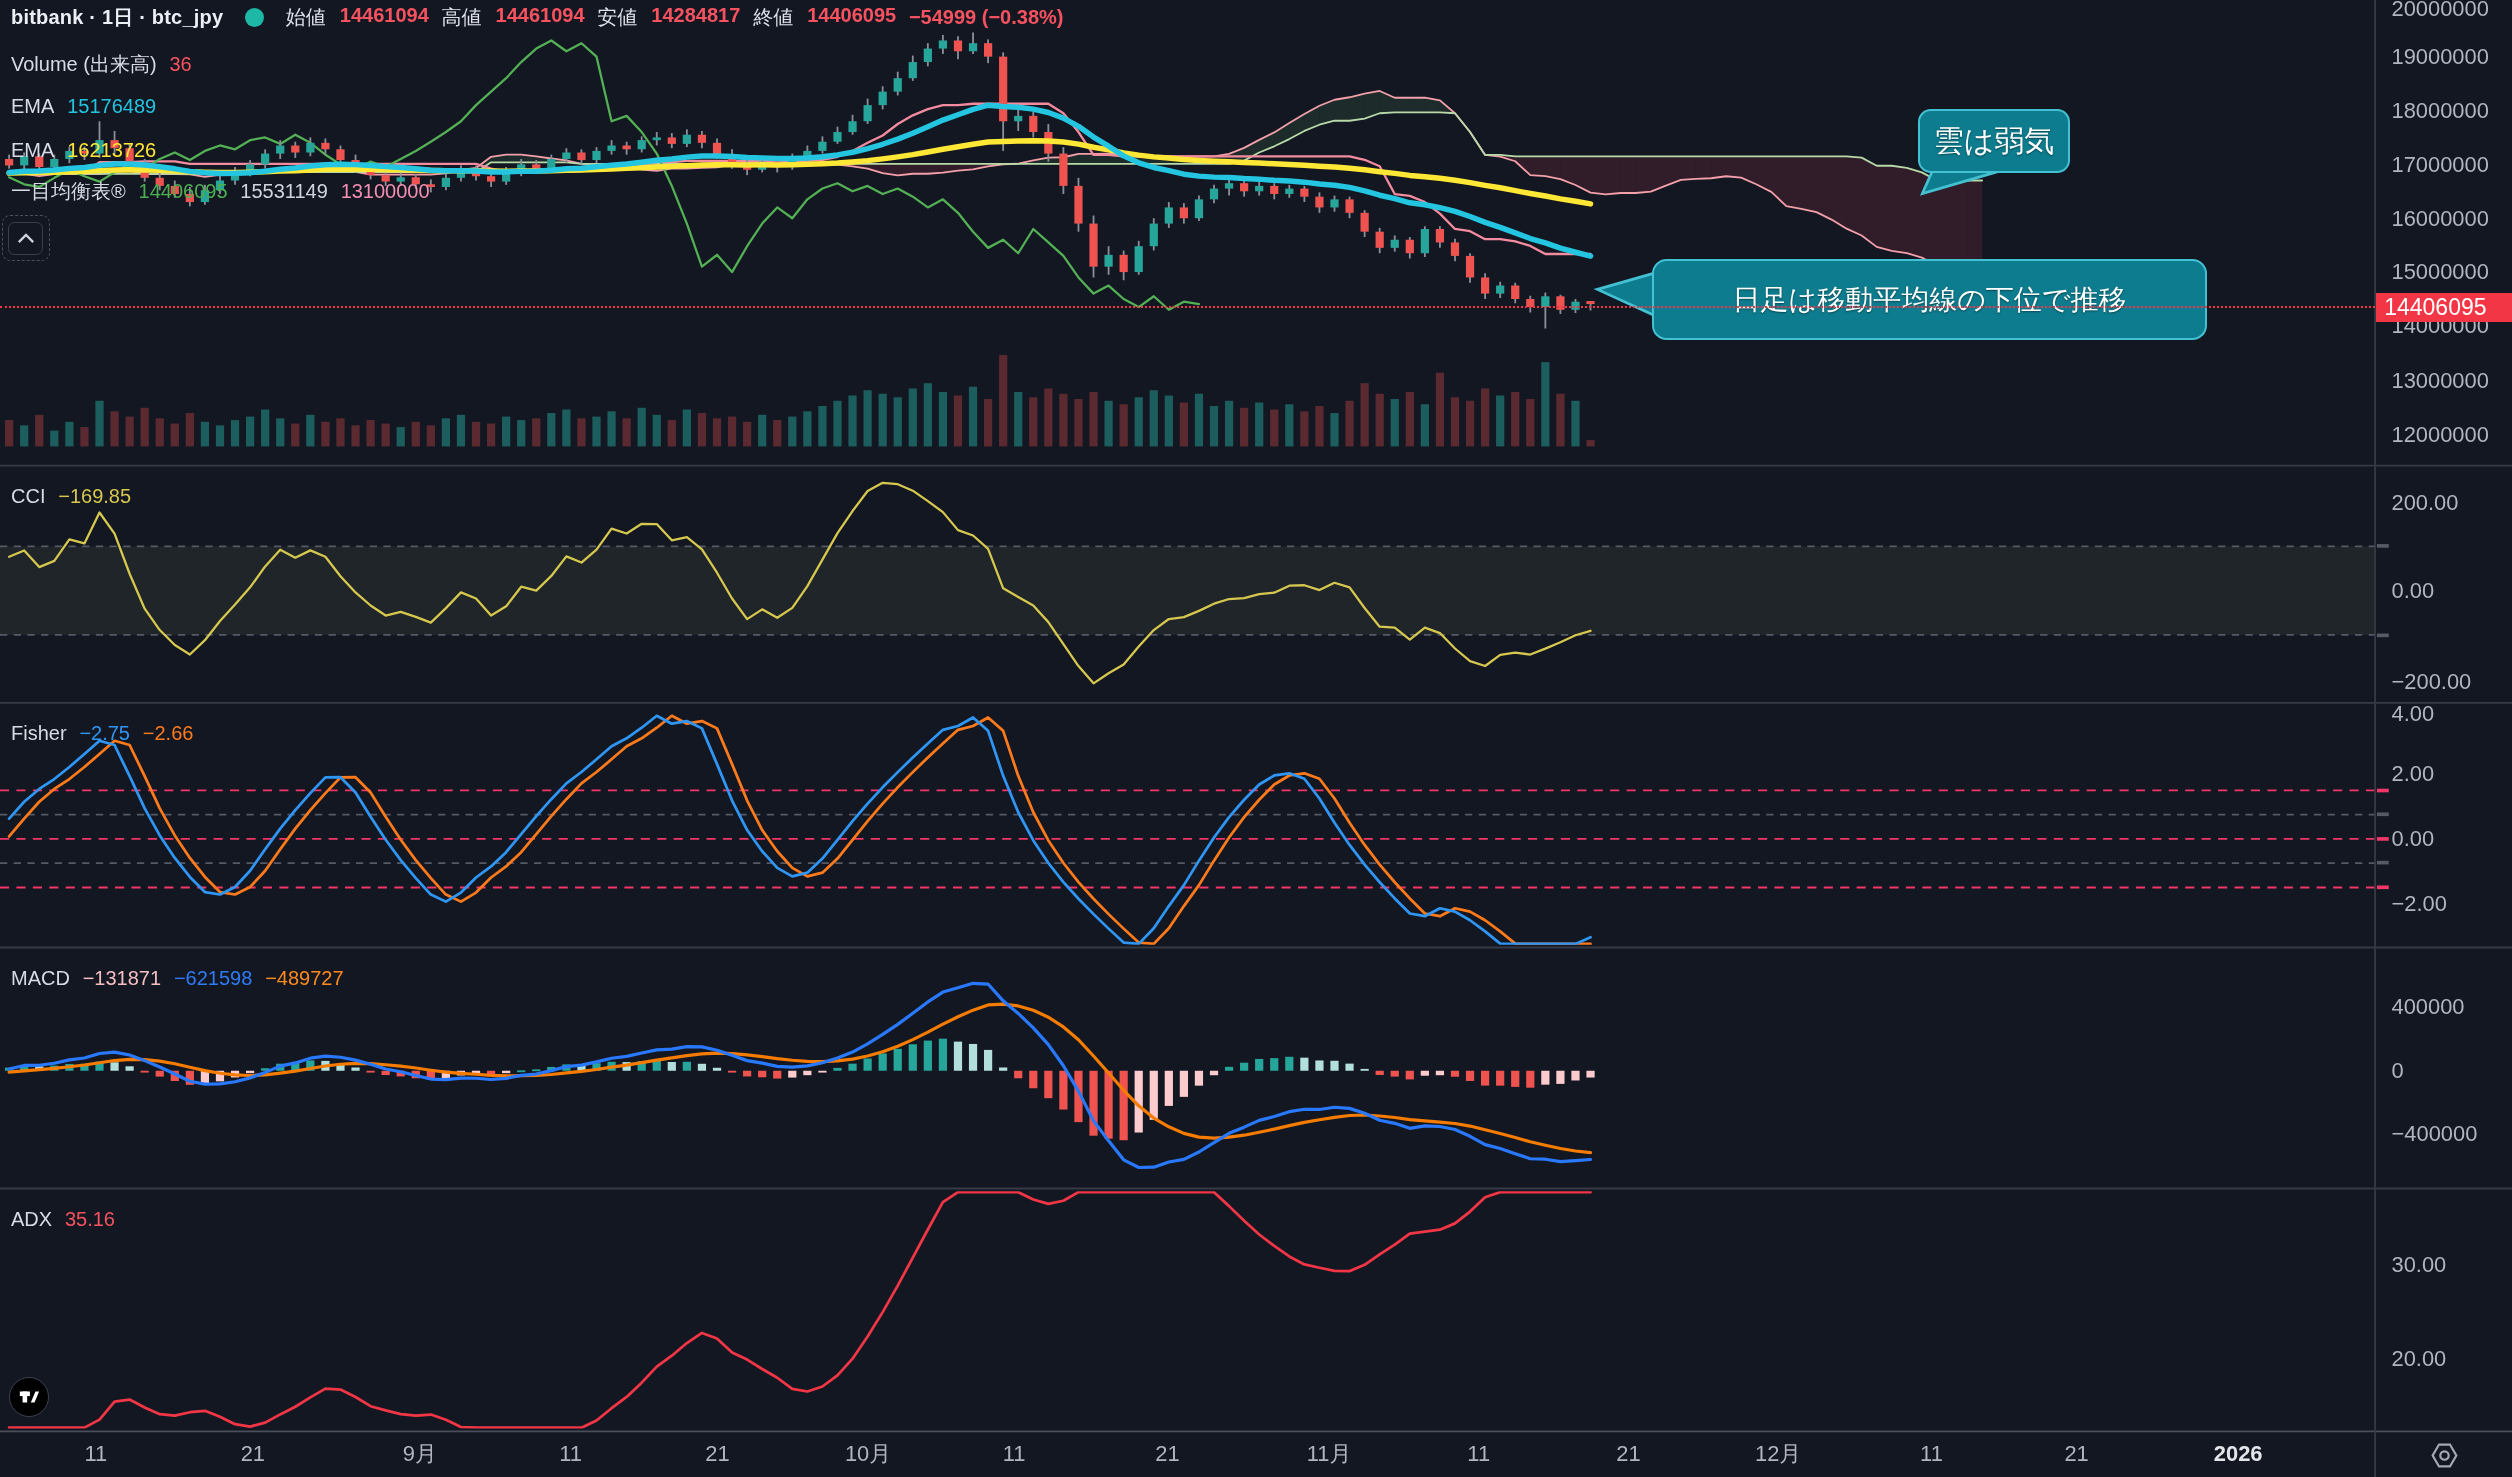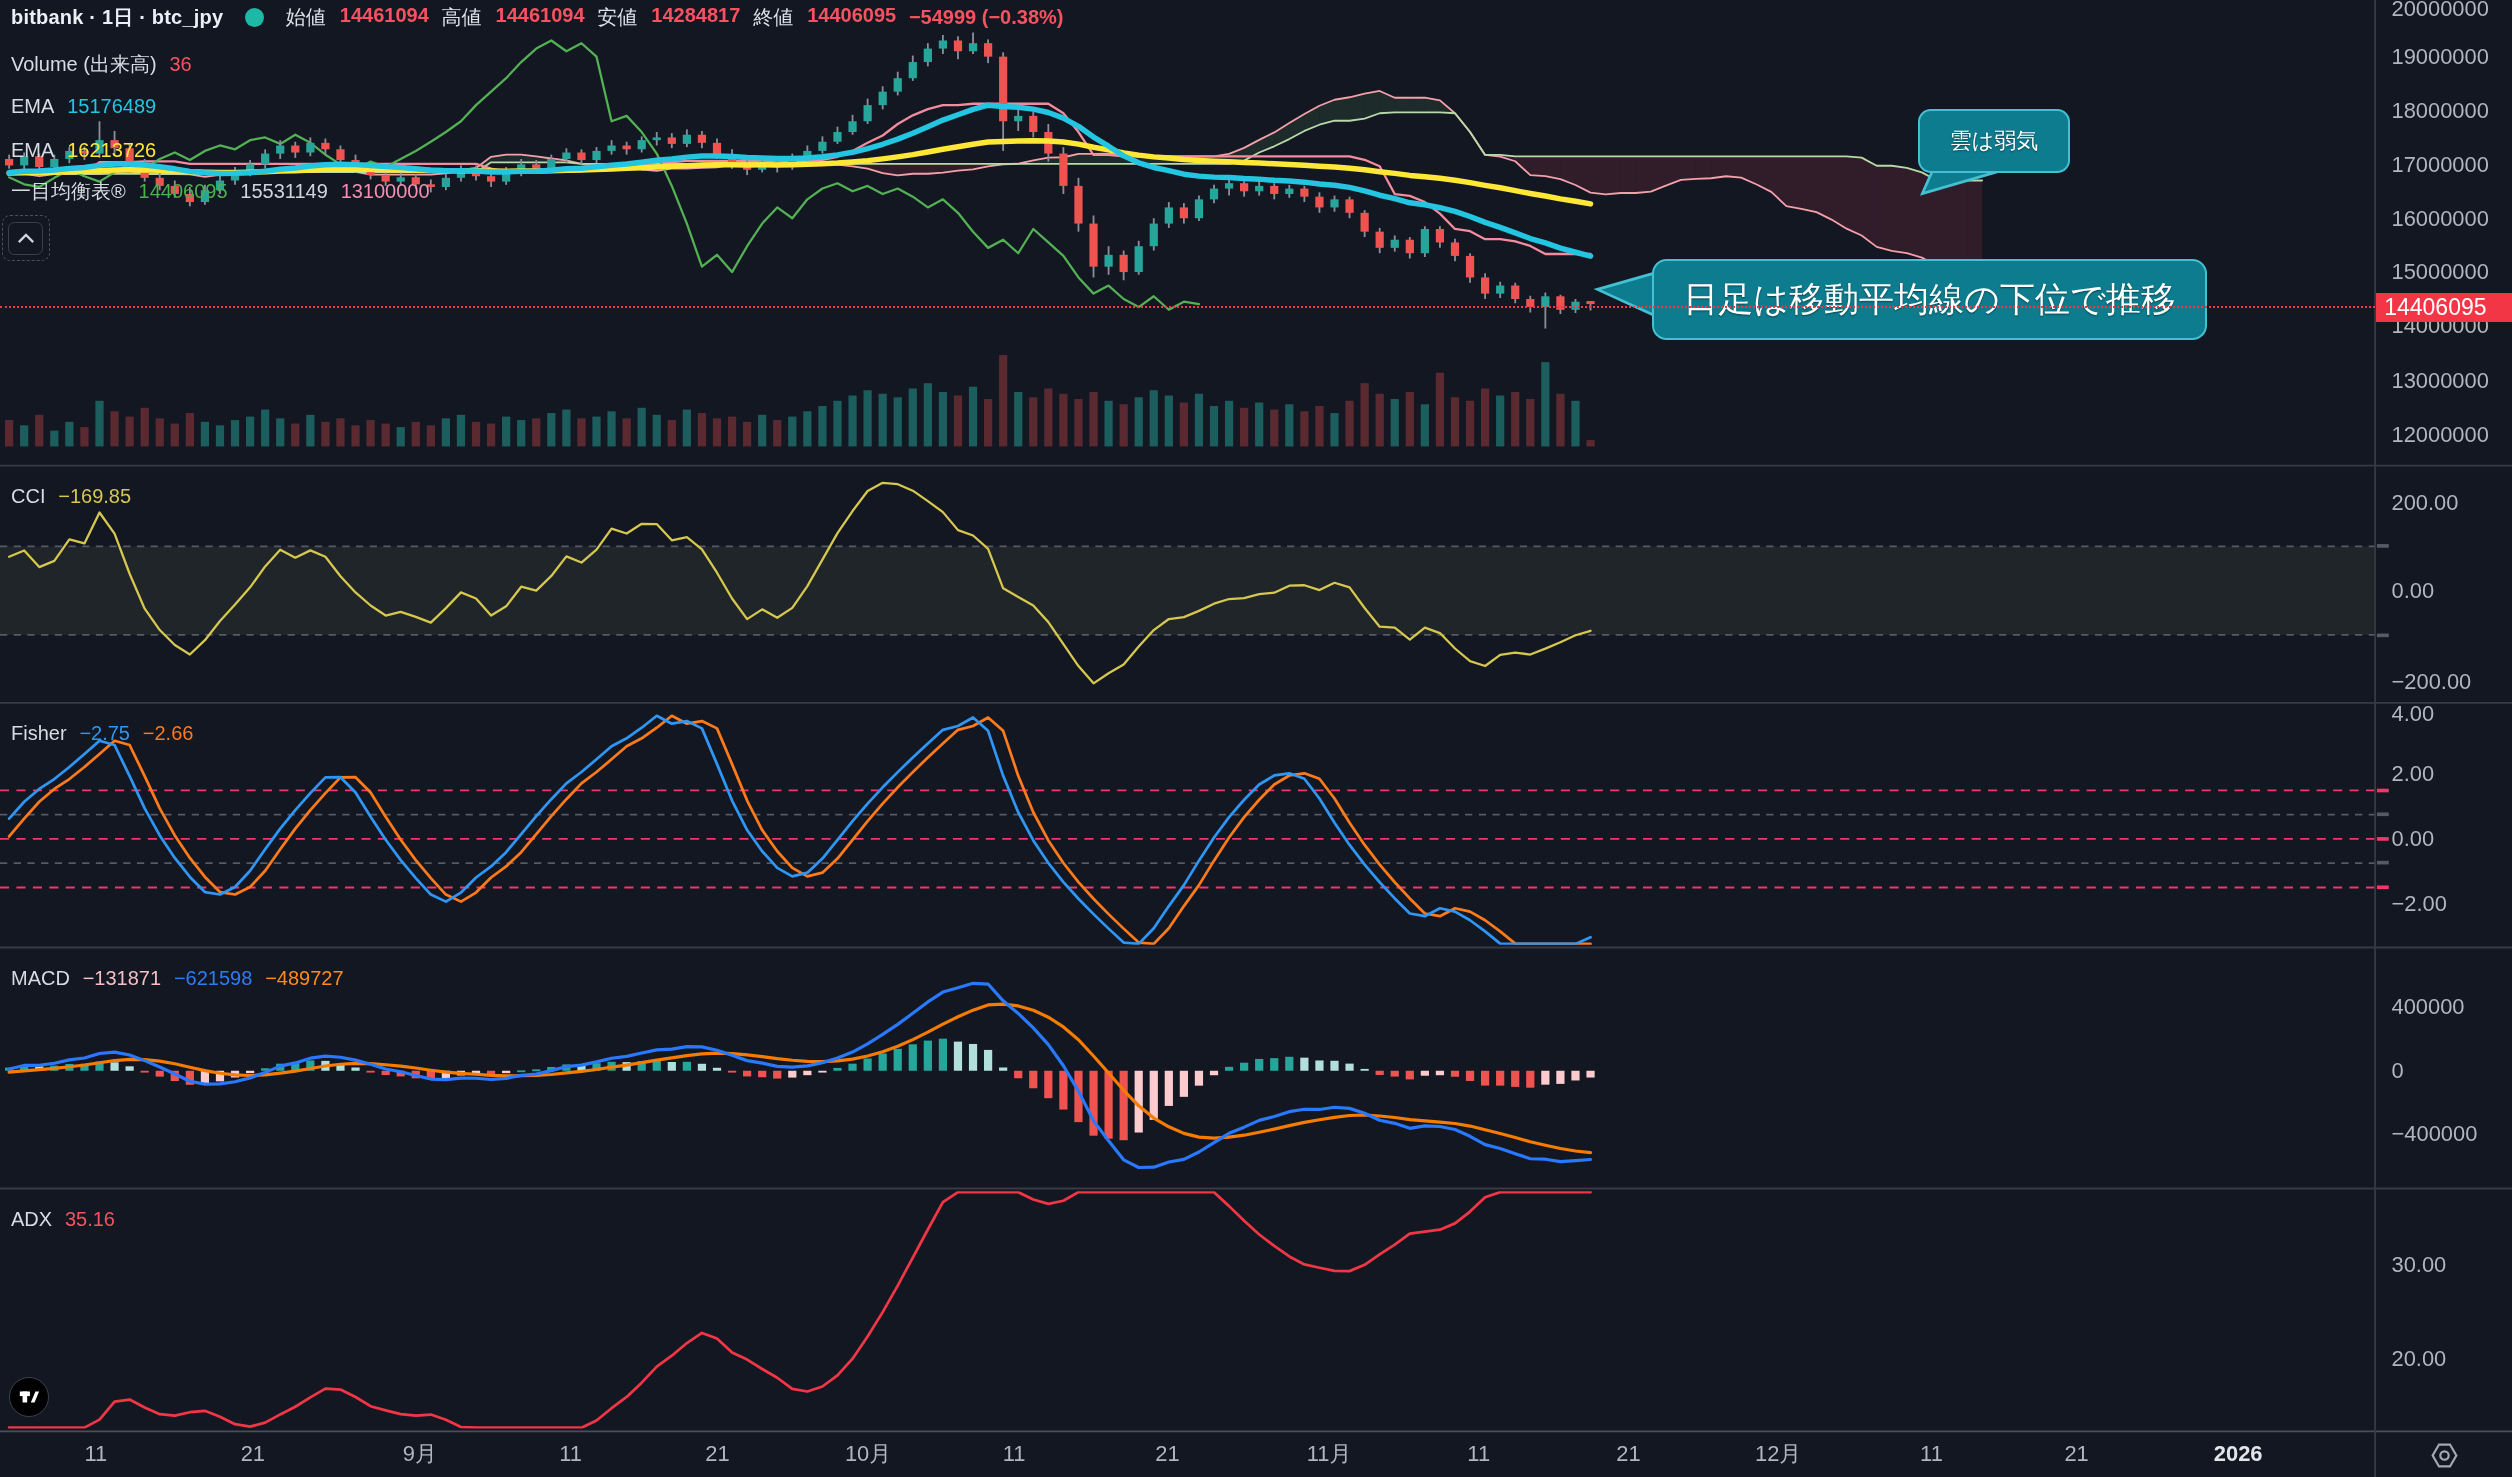--- a/index.html
+++ b/index.html
@@ -31,22 +31,22 @@
   
   .legend-collapse-wrap{position:absolute;left:1.8px;top:215px;width:46px;height:44px;
       border:0.9px dashed #4a4f5e;border-radius:8.2px;z-index:40;display:flex;align-items:center;justify-content:center;}
   .legend-collapse{width:33px;height:31px;border:0.9px solid #3a3f4c;border-radius:6.4px;
       background:rgba(19,23,34,.85);display:flex;align-items:center;justify-content:center;cursor:pointer;}
 
   
   .bubble{position:absolute;z-index:20;background:#0d7c8e;border:2.7px solid #43c0d2;
       color:#fff;display:flex;align-items:center;justify-content:center;
       text-shadow:0 0.9px 1.8px rgba(0,0,0,.45);}
-  .bubble-cloud{left:1918px;top:109px;width:148px;height:60px;border-radius:12.8px;font-size:22px;}
-  .bubble-ma{left:1652px;top:259px;width:551px;height:77px;border-radius:14.6px;font-size:35px;}
+  .bubble-cloud{left:1918px;top:109px;width:148px;height:60px;border-radius:12.8px;font-size:30px;}
+  .bubble-ma{left:1652px;top:259px;width:551px;height:77px;border-radius:14.6px;font-size:28px;}
 
   
   .price-dotted{position:absolute;left:0;top:306px;width:2375px;height:0;
       border-top:2.7px dotted #f23645;z-index:30;}
   .price-label{position:absolute;left:2376px;top:293px;width:134px;height:29px;background:#f23645;
       color:#fff;font-size:23px;line-height:29px;padding-left:8.2px;z-index:35;}
 
   
   .price-scale-hit{position:absolute;left:2375px;top:0;width:137px;height:1431px;z-index:50;cursor:ns-resize;}
   .time-scale-hit{position:absolute;left:0;top:1433px;width:2375px;height:44px;z-index:50;cursor:ew-resize;}

